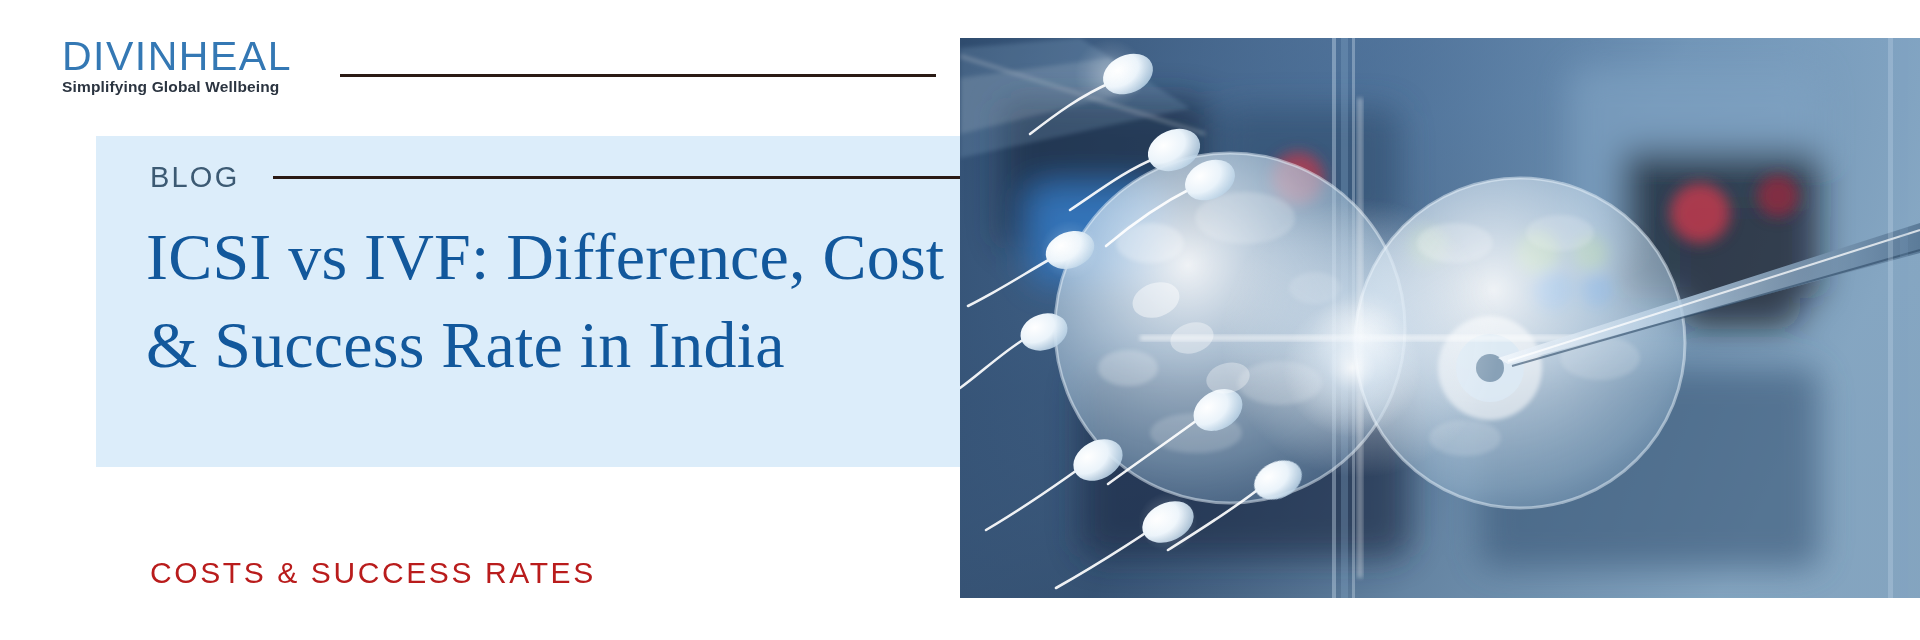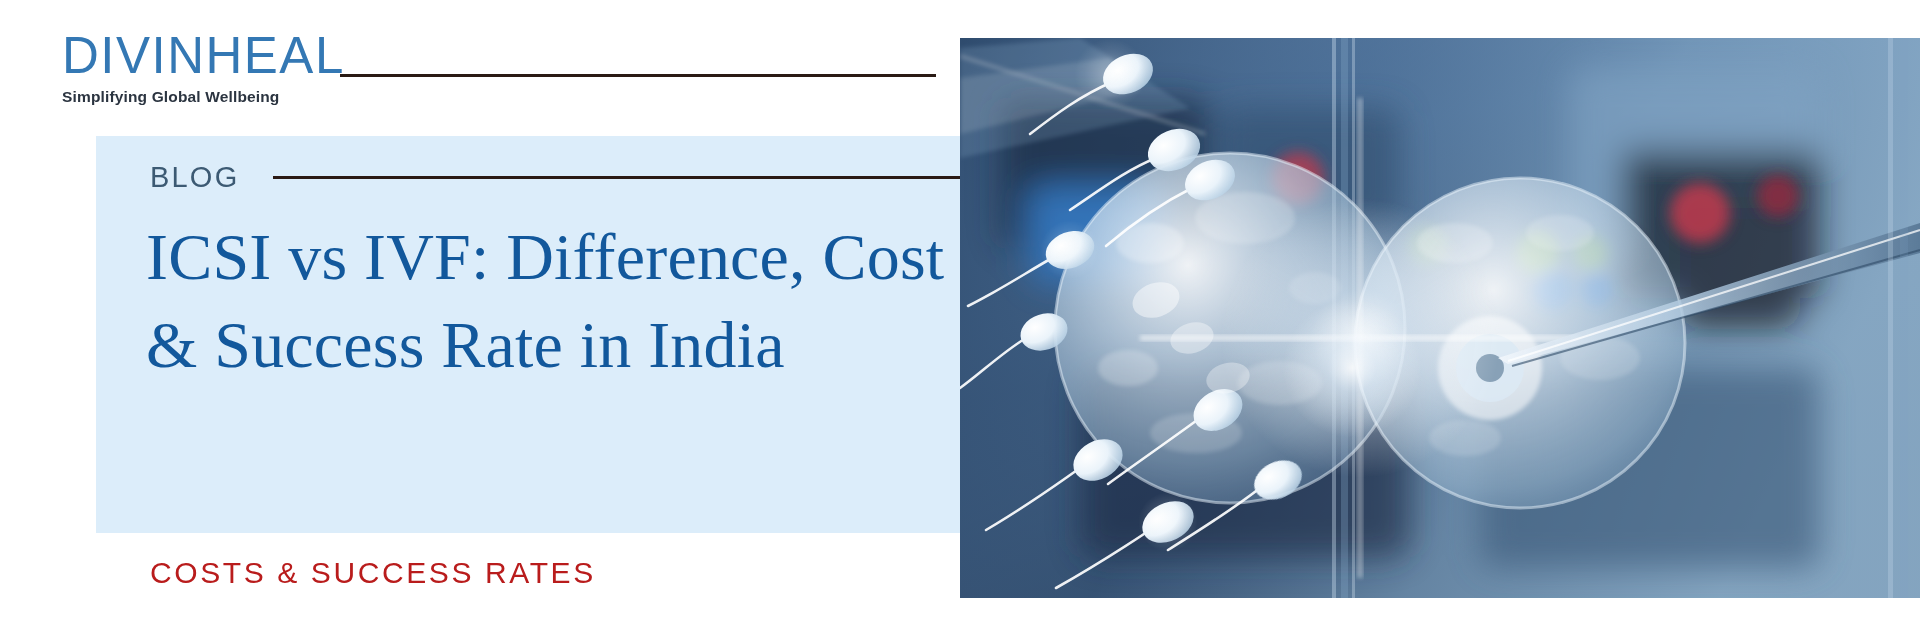--- a/index.html
+++ b/index.html
@@ -9,45 +9,45 @@
     font-family:"Liberation Sans", sans-serif;
     overflow:hidden;
     position:relative;
   }
   .banner{position:absolute;inset:0;background:#ffffff;}
 
   
   .logo-block{position:absolute;left:62px;top:34px;width:260px;}
   .logo-word{
     font-family:"Liberation Sans", sans-serif;
-    font-size:51px;line-height:44px;
+    font-size:41px;line-height:44px;
     letter-spacing:1.5px;
     font-weight:400;
     color:#3478B4;
     white-space:nowrap;
   }
   .logo-tagline{
     font-family:"Liberation Sans", sans-serif;
     font-size:15.5px;line-height:18px;
     font-weight:700;
     color:#2B3440;
     letter-spacing:0.15px;
-    margin-top:10px;
+    margin-top:0;
     white-space:nowrap;
   }
   .logo-rule{
     position:absolute;left:340px;top:74px;
     width:596px;height:3px;
     background:#2A1A14;
   }
 
   
   .blue-card{
     position:absolute;left:96px;top:136px;
-    width:929px;height:397px;
+    width:929px;height:331px;
     background:#DCEDFA;
   }
   .kicker-row{
     position:absolute;left:54px;top:25px;
     display:flex;align-items:center;width:875px;
   }
   .kicker{
     font-family:"Liberation Sans", sans-serif;
     font-size:29px;letter-spacing:2.2px;
     color:#3C5A73;font-weight:400;white-space:nowrap;

